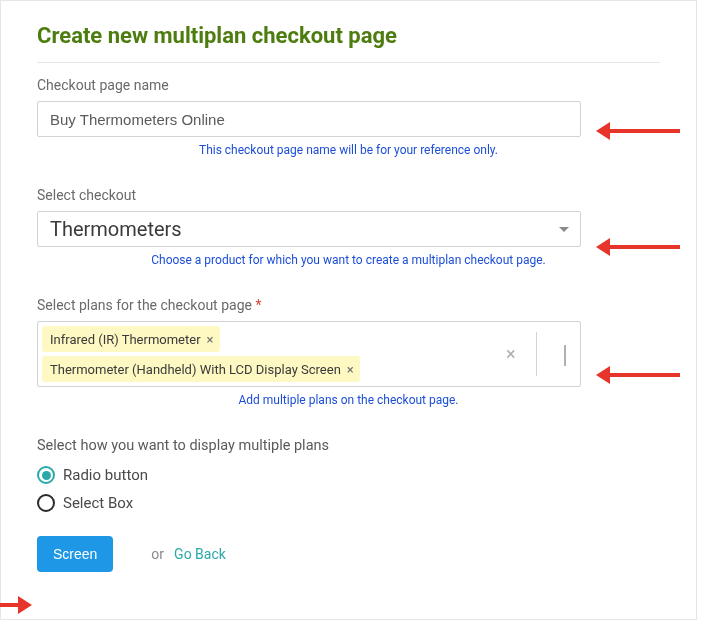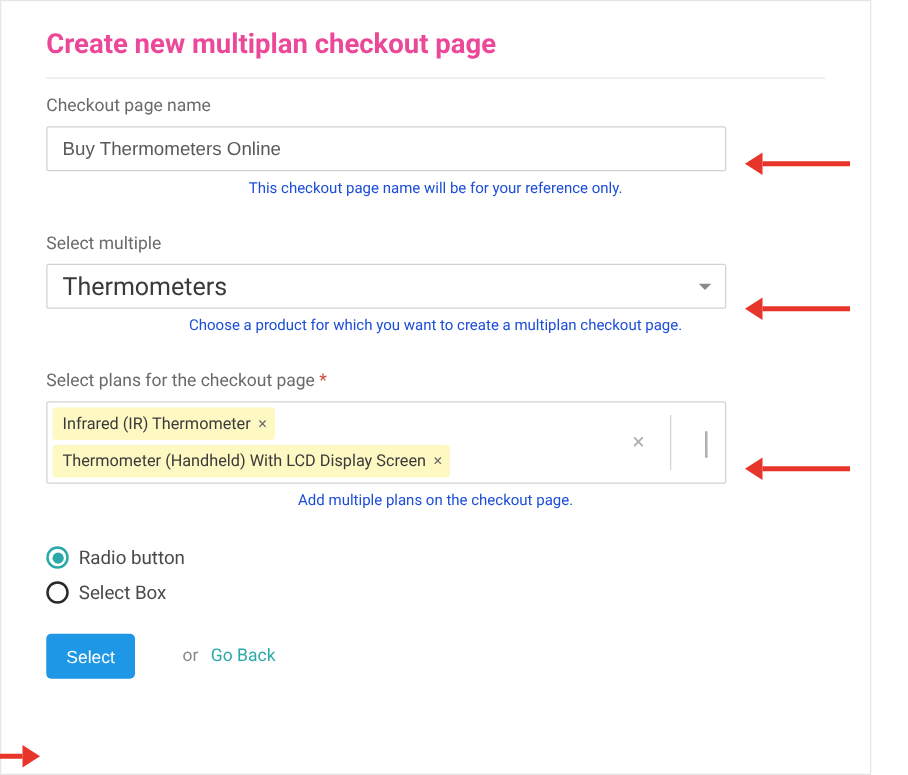--- a/index.html
+++ b/index.html
@@ -14,21 +14,21 @@
   .panel {
     border: 1px solid #e6e6e6;
     width: 697px;
     height: 620px;
     padding: 22px 36px 20px 36px;
     position: relative;
   }
   .title {
     font-size: 22px;
     font-weight: 700;
-    color: #ec4899;
+    color: #4d7c0f;
     margin-bottom: 14px;
   }
   .hr {
     border: none;
     border-top: 1px solid #e6e6e6;
     margin-bottom: 14px;
   }
   .field-label {
     font-size: 14px;
     color: #6a6a6a;
@@ -222,21 +222,21 @@
   <div class="title">Create new multiplan checkout page</div>
   <hr class="hr">
 
   <div class="field-block">
     <div class="field-label">Checkout page name</div>
     <input class="text-input" type="text" value="Buy Thermometers Online" style="">
     <div class="hint">This checkout page name will be for your reference only.</div>
   </div>
 
   <div class="field-block">
-    <div class="field-label">Select multiple</div>
+    <div class="field-label">Select checkout</div>
     <div class="select-wrap">
       <span class="select-value">Thermometers</span>
       <span class="caret-box">
           <span class="caret-down-icon"></span>
         </span>
     </div>
     <div class="hint">Choose a product for which you want to create a multiplan checkout page.</div>
   </div>
 
   <div class="field-block">
@@ -258,34 +258,35 @@
       <div class="multi-side">
         <span class="multi-clear">×</span>
         <span class="multi-divider"></span>
         <span class="multi-caret"><span class="chev-down"></span></span>
       </div>
     </div>
     <div class="hint">Add multiple plans on the checkout page.</div>
   </div>
 
   <div style="margin-bottom:6px;">
+    <div class="display-label">Select how you want to display multiple plans</div>
     <div class="radio-row">
       <span class="radio-outer">
           <span class="radio-inner"></span>
         </span>
       <span class="radio-text">Radio button</span>
     </div>
     <div class="radio-row">
       <span class="radio-outer off"></span>
       <span class="radio-text">Select Box</span>
     </div>
   </div>
 
   <div class="actions">
-    <button class="btn-submit">Select</button>
+    <button class="btn-submit">Screen</button>
     <span class="or-text">or</span>
     <a class="link-back">Go Back</a>
   </div>
 
 </div>
 
 <div class="arrow" style="left:596px; top:122px;">
   <span class="arrow-head-l"></span>
     <span class="arrow-line" style="width:70px;"></span>
 </div>

